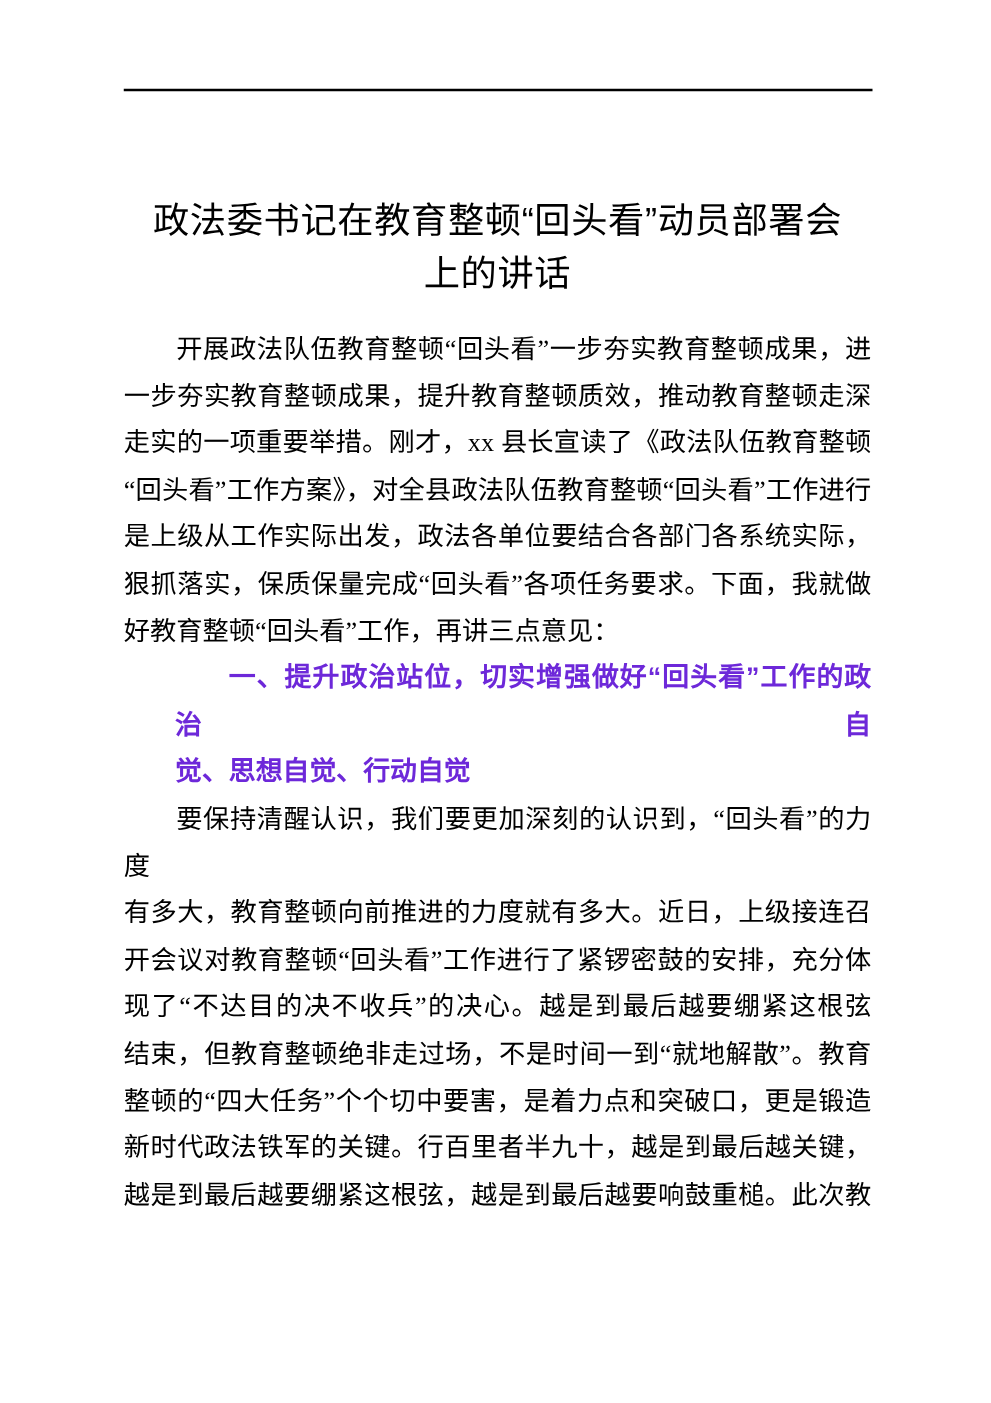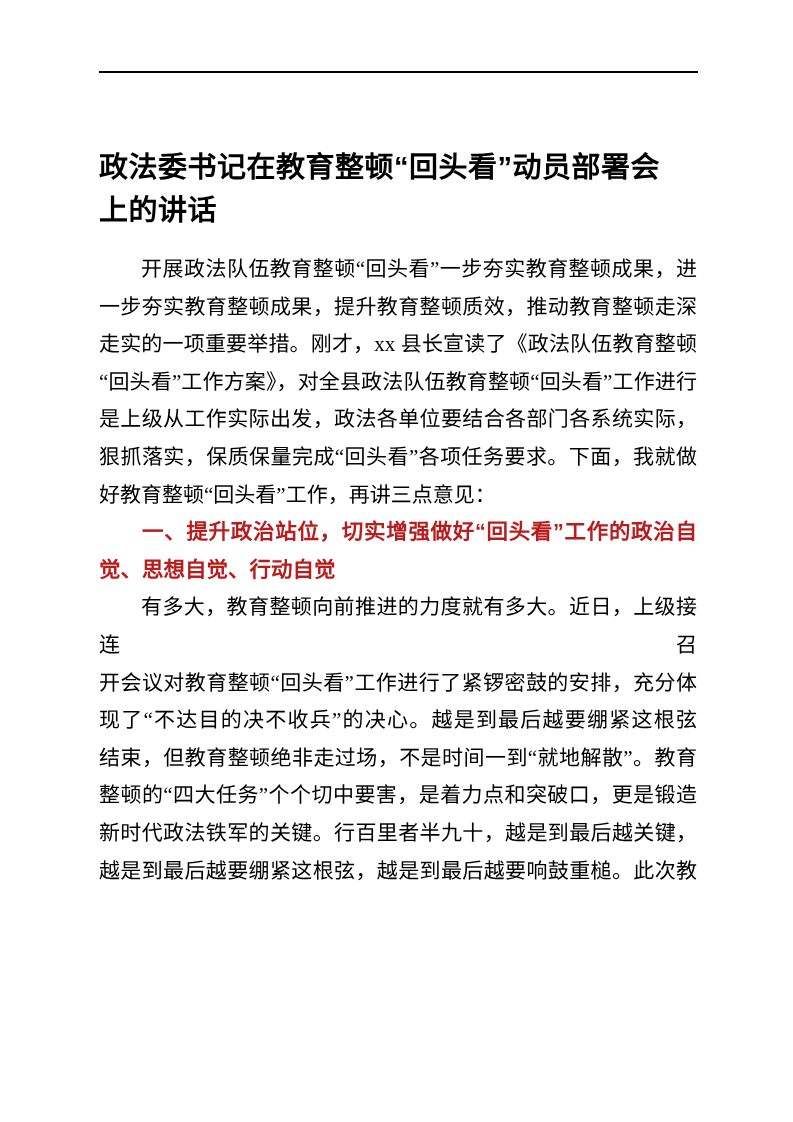--- a/index.html
+++ b/index.html
@@ -23,26 +23,26 @@
     width: 599px;
     border-top: 2px solid #000000;
   }
   .content {
     position: absolute;
     top: 146px;
     left: 99px;
     width: 598px;
   }
   .doc-title {
-    margin: 0;
+    margin: 10px;
     font-family: "Liberation Sans", sans-serif;
-    font-weight: 700;
+    font-weight: 400;
     font-size: 29px;
     line-height: 43px;
-    text-align: left;
+    text-align: center;
     letter-spacing: 0.5px;
   }
   .doc-body {
     margin-top: 19px;
     font-size: 21px;
     line-height: 37.6px;
   }
   .para {
     margin: 0;
   }
@@ -84,26 +84,27 @@
       <div class="para">
           <div class="line fill">开展政法队伍教育整顿“回头看”一步夯实教育整顿成果，进</div>
           <div class="line fill">一步夯实教育整顿成果，提升教育整顿质效，推动教育整顿走深</div>
           <div class="line fill">走实的一项重要举措。刚才，xx 县长宣读了《政法队伍教育整顿</div>
           <div class="line fill">“回头看”工作方案》，对全县政法队伍教育整顿“回头看”工作进行</div>
           <div class="line fill">是上级从工作实际出发，政法各单位要结合各部门各系统实际，</div>
           <div class="line fill">狠抓落实，保质保量完成“回头看”各项任务要求。下面，我就做</div>
           <div class="line">好教育整顿“回头看”工作，再讲三点意见：</div>
         </div>
 
-      <div class="para section-heading" style="color: #b91c1c;">
+      <div class="para section-heading" style="color: #6d28d9; margin-left: 41px;">
           <div class="line fill">一、提升政治站位，切实增强做好“回头看”工作的政治自</div>
           <div class="line">觉、思想自觉、行动自觉</div>
         </div>
 
       <div class="para">
+          <div class="line fill">要保持清醒认识，我们要更加深刻的认识到，“回头看”的力度</div>
           <div class="line fill">有多大，教育整顿向前推进的力度就有多大。近日，上级接连召</div>
           <div class="line fill">开会议对教育整顿“回头看”工作进行了紧锣密鼓的安排，充分体</div>
           <div class="line fill">现了“不达目的决不收兵”的决心。越是到最后越要绷紧这根弦</div>
           <div class="line fill">结束，但教育整顿绝非走过场，不是时间一到“就地解散”。教育</div>
           <div class="line fill">整顿的“四大任务”个个切中要害，是着力点和突破口，更是锻造</div>
           <div class="line fill">新时代政法铁军的关键。行百里者半九十，越是到最后越关键，</div>
           <div class="line fill">越是到最后越要绷紧这根弦，越是到最后越要响鼓重槌。此次教</div>
         </div>
 
     </div>

